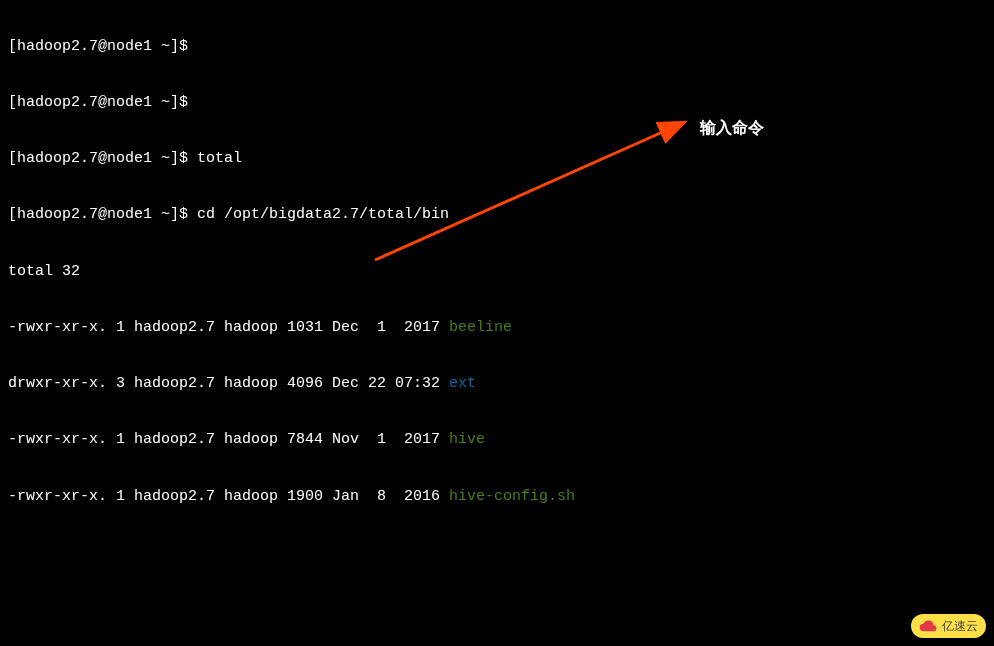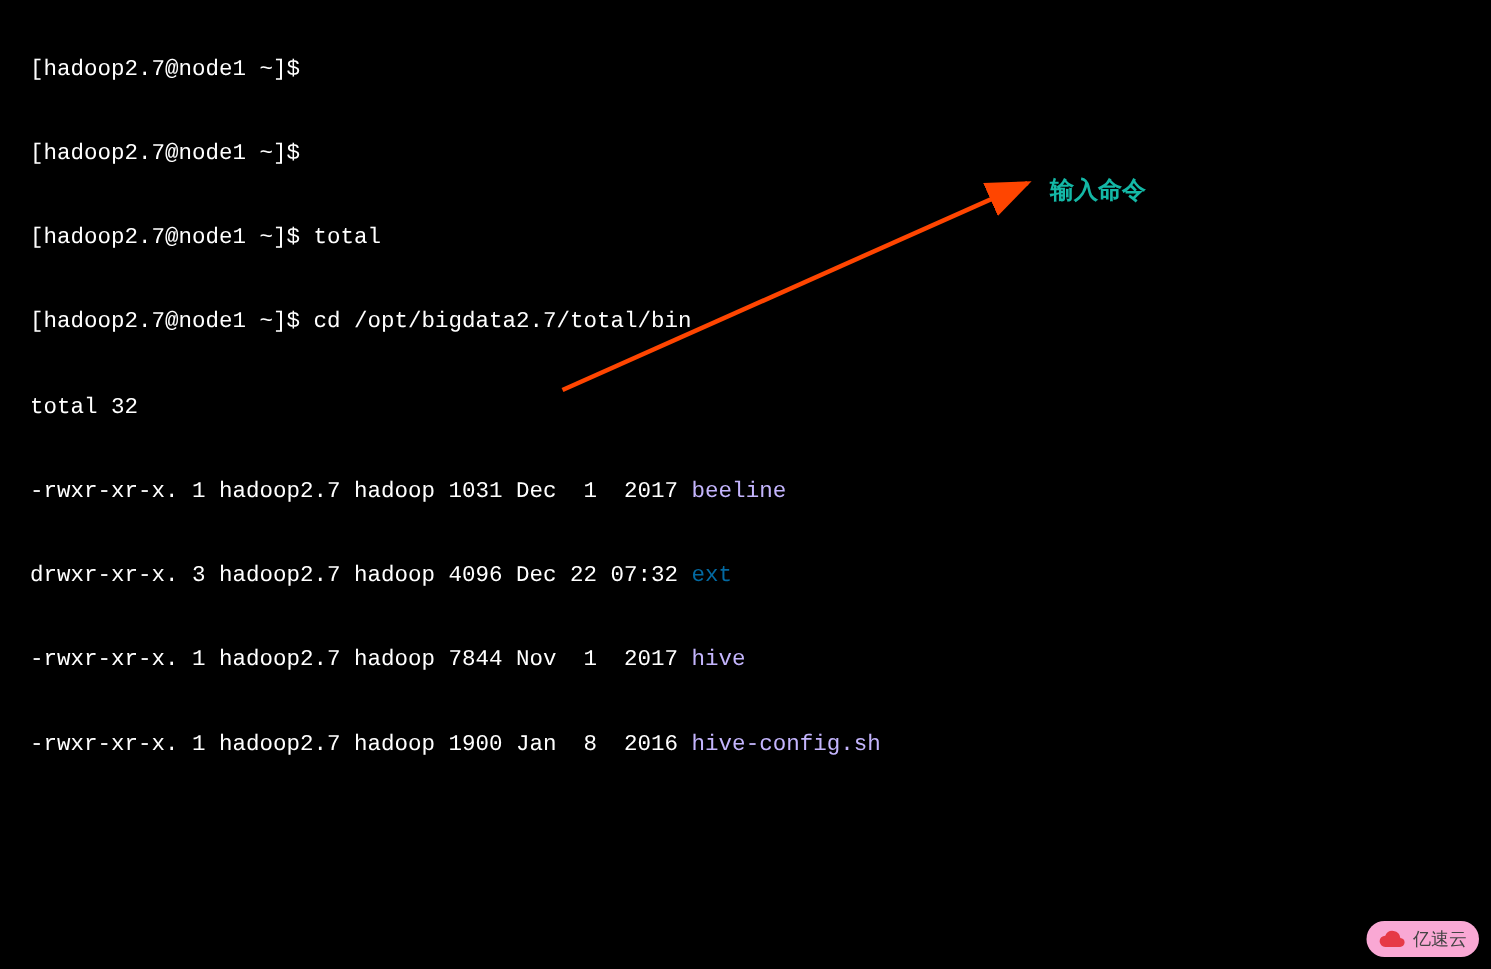--- a/index.html
+++ b/index.html
@@ -14,44 +14,43 @@
       height: 646px;
       overflow: hidden;
       position: relative;
     }
     .terminal {
       padding: 0 8px;
       white-space: pre;
     }
     .line {
       display: block;
-      margin-left: 12px;
     }
     .green {
-      color: #c4b5fd;
+      color: #4d7c0f;
     }
     .blue {
       color: #0369a1;
     }
     .annotation {
       position: absolute;
-      color: #14b8a6;
+      color: #ffffff;
       font-family: sans-serif;
       font-size: 16px;
       font-weight: bold;
     }
     .arrow {
       position: absolute;
       pointer-events: none;
     }
     .watermark {
       position: absolute;
       bottom: 8px;
       right: 8px;
-      background: #f9a8d4;
+      background: #fde047;
       border-radius: 14px;
       padding: 3px 8px;
       display: flex;
       align-items: center;
       gap: 5px;
     }
     .watermark-icon {
       width: 18px;
       height: 18px;
       display: inline-block;

